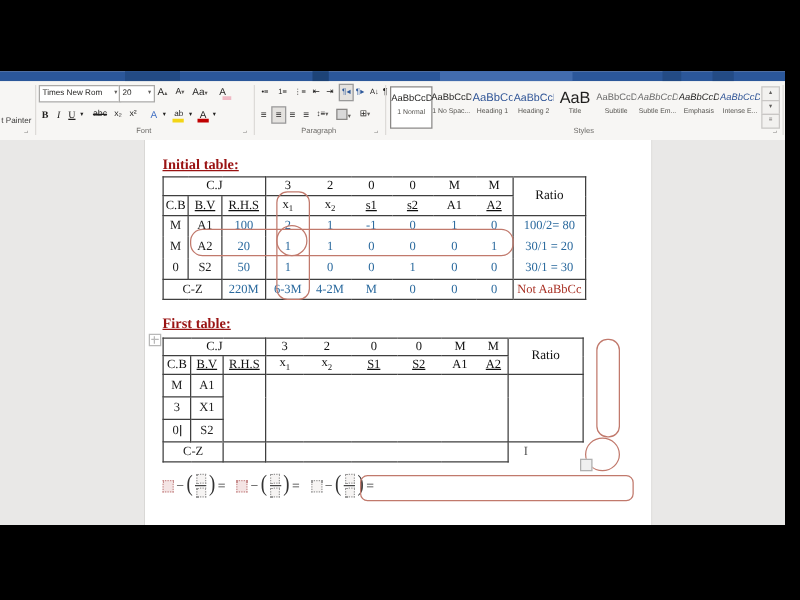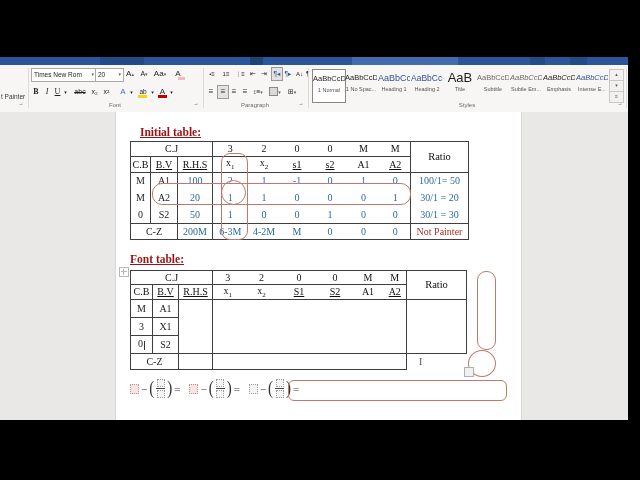--- a/index.html
+++ b/index.html
@@ -199,21 +199,21 @@
       <div class="glabel" style="left:437px">Styles</div>
       <div class="launcher" style="left:618px">⌐</div>
       <div class="gsep" style="left:626px"></div>
     </div>
 
     <div class="docarea">
       <div class="page"></div>
     </div>
   </div>
 
-  <div class="docheading" style="left:140px;top:126px">Initial table:</div>
+  <div class="docheading" style="left:130px;top:126px">Initial table:</div>
 
   <table class="simplex" style="left:130px;top:141px;width:338px">
     <colgroup>
       <col style="width:20px">
         <col style="width:27px">
         <col style="width:35px">
       <col style="width:35px">
         <col style="width:33px">
         <col style="width:33px">
       <col style="width:33px">
@@ -246,21 +246,21 @@
     <tr style="height:16px">
       <td class="bl br">M</td>
       <td class="br">A1</td>
       <td class="br num">100</td>
       <td class="num">2</td>
       <td class="num">1</td>
       <td class="num">-1</td>
       <td class="num">0</td>
       <td class="num">1</td>
       <td class="num">0</td>
-      <td class="bl br num">100/1= 50</td>
+      <td class="bl br num">100/2= 80</td>
     </tr>
     <tr style="height:18px">
       <td class="bl br">M</td>
       <td class="br">A2</td>
       <td class="br num">20</td>
       <td class="num">1</td>
       <td class="num">1</td>
       <td class="num">0</td>
       <td class="num">0</td>
       <td class="num">0</td>
@@ -274,41 +274,41 @@
       <td class="bb num">1</td>
       <td class="bb num">0</td>
       <td class="bb num">0</td>
       <td class="bb num">1</td>
       <td class="bb num">0</td>
       <td class="bb num">0</td>
       <td class="bl br bb num">30/1 = 30</td>
     </tr>
     <tr style="height:16px">
       <td colspan="2" class="bl br bb">C-Z</td>
-      <td class="br bb num">200M</td>
+      <td class="br bb num">220M</td>
       <td class="bb num">6-3M</td>
       <td class="bb num">4-2M</td>
       <td class="bb num">M</td>
       <td class="bb num">0</td>
       <td class="bb num">0</td>
       <td class="bb num">0</td>
-      <td class="bl br bb status">Not Painter</td>
+      <td class="bl br bb status">Not AaBbCc</td>
     </tr>
   </tbody>
     </table>
 
   <div class="ann" style="left:221px;top:153px;width:25px;height:85px;border-radius:9px"></div>
   <div class="ann" style="left:152px;top:183px;width:257px;height:20px;border-radius:10px"></div>
   <div class="ann" style="left:221px;top:180px;width:23px;height:23px;border-radius:50%"></div>
 
   <div class="handle" style="left:119px;top:267px">
     <div style="left:3px;top:1px;width:1px;height:6px"></div>
     <div style="left:1px;top:3px;width:6px;height:1px"></div>
   </div>
-  <div class="docheading" style="left:130px;top:253px">Font table:</div>
+  <div class="docheading" style="left:130px;top:253px">First table:</div>
 
   <table class="simplex" style="left:130px;top:270px;width:336px">
     <colgroup>
       <col style="width:22px">
         <col style="width:26px">
         <col style="width:34px">
       <col style="width:30px">
         <col style="width:38px">
         <col style="width:37px">
       <col style="width:35px">

